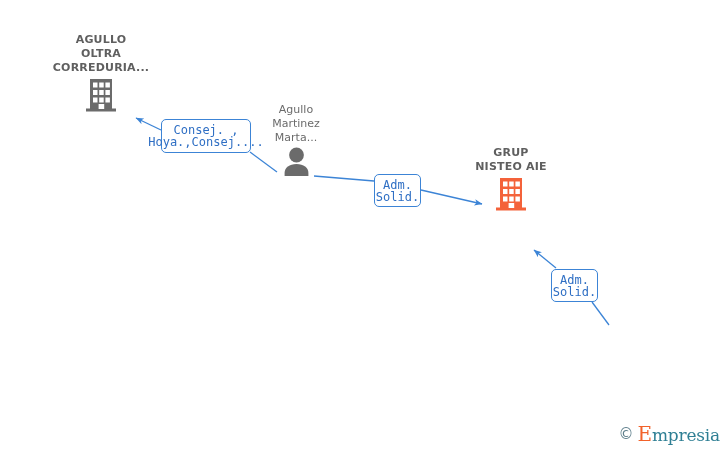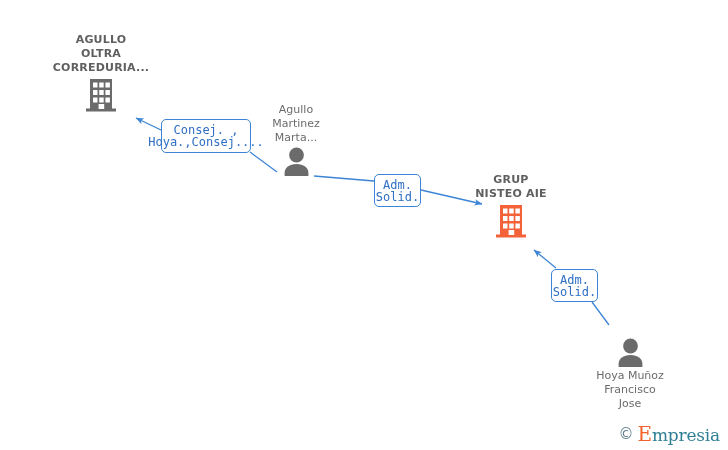--- a/index.html
+++ b/index.html
@@ -154,48 +154,39 @@
   <div class="node label-above" style="left:256px; top:103px; width:80px;">
     <div class="node-label">Agullo
 Martinez
 Marta...</div>
     <svg class="node-icon" width="29" height="30" viewBox="0 0 29 30" xmlns="http://www.w3.org/2000/svg">
       <circle cx="14.5" cy="9" r="7.4" fill="#6b6b6b"></circle>
       <path d="M14.5,18 C21.6,18 26.4,21.6 26.4,27 L26.4,30 L2.6,30 L2.6,27 C2.6,21.6 7.4,18 14.5,18 Z" fill="#6b6b6b"></path>
     </svg>
   </div>
 
-  <div class="node label-above" style="left:451px; top:173px; width:120px;">
+  <div class="node label-above" style="left:451px; top:146px; width:120px;">
     <div class="node-label bold">GRUP
 NISTEO AIE</div>
     <svg class="node-icon" width="30" height="36" viewBox="0 0 30 36" xmlns="http://www.w3.org/2000/svg">
       <rect x="4" y="3" width="22" height="30" fill="#f4623a"></rect>
       <rect x="0" y="32.5" width="30" height="3" fill="#f4623a"></rect>
       <rect x="7" y="6.5" width="4.5" height="5" fill="#ffffff"></rect>
       <rect x="13.2" y="6.5" width="4.5" height="5" fill="#ffffff"></rect>
       <rect x="19.4" y="6.5" width="4.5" height="5" fill="#ffffff"></rect>
       <rect x="7" y="14" width="4.5" height="5" fill="#ffffff"></rect>
       <rect x="13.2" y="14" width="4.5" height="5" fill="#ffffff"></rect>
       <rect x="19.4" y="14" width="4.5" height="5" fill="#ffffff"></rect>
       <rect x="7" y="21.5" width="4.5" height="5" fill="#ffffff"></rect>
       <rect x="13.2" y="21.5" width="4.5" height="5" fill="#ffffff"></rect>
       <rect x="19.4" y="21.5" width="4.5" height="5" fill="#ffffff"></rect>
       <rect x="12.6" y="28" width="5.6" height="5" fill="#ffffff"></rect>
     </svg>
   </div>
 
-  <div class="node label-below" style="left:570px; top:336px; width:120px;">
-    <svg class="node-icon" width="29" height="30" viewBox="0 0 29 30" xmlns="http://www.w3.org/2000/svg">
-      <circle cx="14.5" cy="9" r="7.4" fill="#6b6b6b"></circle>
-      <path d="M14.5,18 C21.6,18 26.4,21.6 26.4,27 L26.4,30 L2.6,30 L2.6,27 C2.6,21.6 7.4,18 14.5,18 Z" fill="#6b6b6b"></path>
-    </svg>
-    <div class="node-label">Hoya Muñoz
-Francisco
-Jose</div>
-  </div>
 
   <div class="chip" style="left:161px; top:119px; width:90px; height:34px;">
     <span class="chip-line">Consej. ,</span>
     <span class="chip-line">Hoya.,Consej....</span>
   </div>
 
   <div class="chip" style="left:374px; top:174px; width:47px; height:33px;">
     <span class="chip-line">Adm.</span>
     <span class="chip-line">Solid.</span>
   </div>

